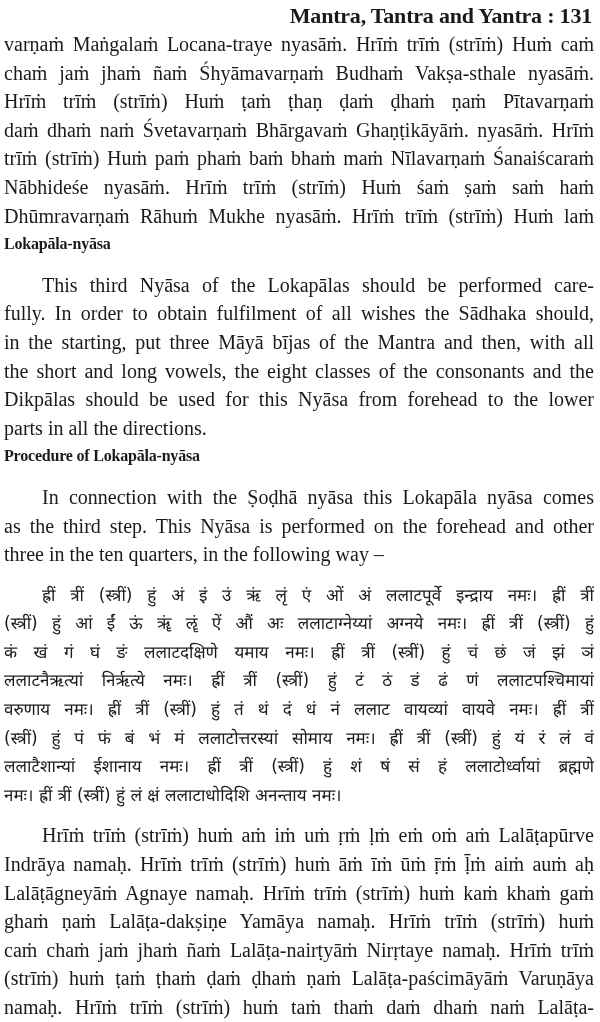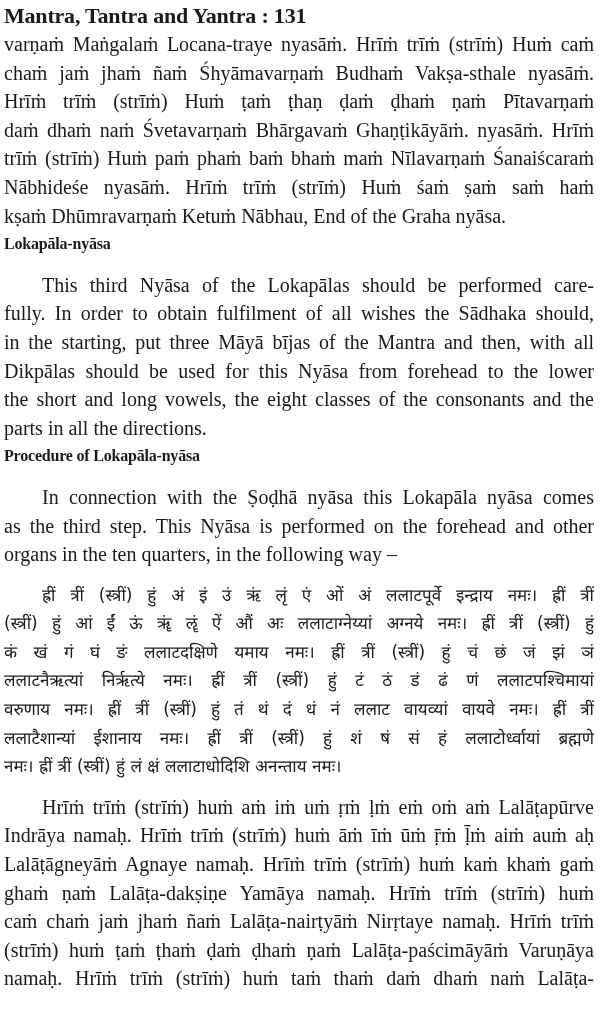--- a/index.html
+++ b/index.html
@@ -15,20 +15,21 @@
       color: #1a1a1a;
       font-family: "Liberation Serif", "DejaVu Serif", serif;
     }
     .page {
       position: absolute;
       left: 4px;
       top: 0;
       width: 590px;
     }
     .running-head {
+      text-align: right;
       font-weight: bold;
       font-size: 22px;
       line-height: 28px;
       height: 28px;
       margin-top: 2px;
       padding-right: 2px;
       letter-spacing: -0.2px;
     }
     .line {
       font-size: 20px;
@@ -66,48 +67,49 @@
 
   <div class="running-head">Mantra, Tantra and Yantra : 131</div>
 
   <div>
     <div class="line">varṇaṁ Maṅgalaṁ Locana-traye nyasāṁ. Hrīṁ trīṁ (strīṁ) Huṁ caṁ</div>
     <div class="line">chaṁ jaṁ jhaṁ ñaṁ Śhyāmavarṇaṁ Budhaṁ Vakṣa-sthale nyasāṁ.</div>
     <div class="line">Hrīṁ trīṁ (strīṁ) Huṁ ṭaṁ ṭhaṇ ḍaṁ ḍhaṁ ṇaṁ Pītavarṇaṁ</div>
     <div class="line">daṁ dhaṁ naṁ Śvetavarṇaṁ Bhārgavaṁ Ghaṇṭikāyāṁ. nyasāṁ. Hrīṁ</div>
     <div class="line">trīṁ (strīṁ) Huṁ paṁ phaṁ baṁ bhaṁ maṁ Nīlavarṇaṁ Śanaiścaraṁ</div>
     <div class="line">Nābhideśe nyasāṁ. Hrīṁ trīṁ (strīṁ) Huṁ śaṁ ṣaṁ saṁ haṁ</div>
-    <div class="line last">kṣaṁ Dhūmravarṇaṁ Ketuṁ Nābhau, End of the Graha nyāsa.</div>
+    <div class="line">Dhūmravarṇaṁ Rāhuṁ Mukhe nyasāṁ. Hrīṁ trīṁ (strīṁ) Huṁ laṁ</div>
   </div>
 
   <div class="heading">Lokapāla-nyāsa</div>
 
   <div>
     <div class="line indent">This third Nyāsa of the Lokapālas should be performed care-</div>
     <div class="line">fully. In order to obtain fulfilment of all wishes the Sādhaka should,</div>
     <div class="line">in the starting, put three Māyā bījas of the Mantra and then, with all</div>
+    <div class="line">the short and long vowels, the eight classes of the consonants and the</div>
     <div class="line">Dikpālas should be used for this Nyāsa from forehead to the lower</div>
-    <div class="line">the short and long vowels, the eight classes of the consonants and the</div>
     <div class="line last">parts in all the directions.</div>
   </div>
 
   <div class="heading">Procedure of Lokapāla-nyāsa</div>
 
   <div>
     <div class="line indent">In connection with the Ṣoḍhā nyāsa this Lokapāla nyāsa comes</div>
     <div class="line">as the third step. This Nyāsa is performed on the forehead and other</div>
-    <div class="line last">organs in the ten quarters, in the following way –</div>
+    <div class="line last">three in the ten quarters, in the following way –</div>
   </div>
 
   <div>
     <div class="line indent deva">ह्रीं त्रीं (स्त्रीं) हुं अं इं उं ऋं लृं एं ओं अं ललाटपूर्वे इन्द्राय नमः। ह्रीं त्रीं</div>
     <div class="line deva">(स्त्रीं) हुं आं ईं ऊं ॠं ॡं ऐं औं अः ललाटाग्नेय्यां अग्नये नमः। ह्रीं त्रीं (स्त्रीं) हुं</div>
     <div class="line deva">कं खं गं घं ङं ललाटदक्षिणे यमाय नमः। ह्रीं त्रीं (स्त्रीं) हुं चं छं जं झं ञं</div>
     <div class="line deva">ललाटनैऋत्यां निर्ऋत्ये नमः। ह्रीं त्रीं (स्त्रीं) हुं टं ठं डं ढं णं ललाटपश्चिमायां</div>
     <div class="line deva">वरुणाय नमः। ह्रीं त्रीं (स्त्रीं) हुं तं थं दं धं नं ललाट वायव्यां वायवे नमः। ह्रीं त्रीं</div>
+    <div class="line deva">(स्त्रीं) हुं पं फं बं भं मं ललाटोत्तरस्यां सोमाय नमः। ह्रीं त्रीं (स्त्रीं) हुं यं रं लं वं</div>
     <div class="line deva">ललाटैशान्यां ईशानाय नमः। ह्रीं त्रीं (स्त्रीं) हुं शं षं सं हं ललाटोर्ध्वायां ब्रह्मणे</div>
     <div class="line deva last">नमः। ह्रीं त्रीं (स्त्रीं) हुं लं क्षं ललाटाधोदिशि अनन्ताय नमः।</div>
   </div>
 
   <div>
     <div class="line indent">Hrīṁ trīṁ (strīṁ) huṁ aṁ iṁ uṁ ṛṁ ḷṁ eṁ oṁ aṁ Lalāṭapūrve</div>
     <div class="line">Indrāya namaḥ. Hrīṁ trīṁ (strīṁ) huṁ āṁ īṁ ūṁ ṝṁ ḹṁ aiṁ auṁ aḥ</div>
     <div class="line">Lalāṭāgneyāṁ Agnaye namaḥ. Hrīṁ trīṁ (strīṁ) huṁ kaṁ khaṁ gaṁ</div>
     <div class="line">ghaṁ ṇaṁ Lalāṭa-dakṣiṇe Yamāya namaḥ. Hrīṁ trīṁ (strīṁ) huṁ</div>
     <div class="line">caṁ chaṁ jaṁ jhaṁ ñaṁ Lalāṭa-nairṭyāṁ Nirṛtaye namaḥ. Hrīṁ trīṁ</div>

